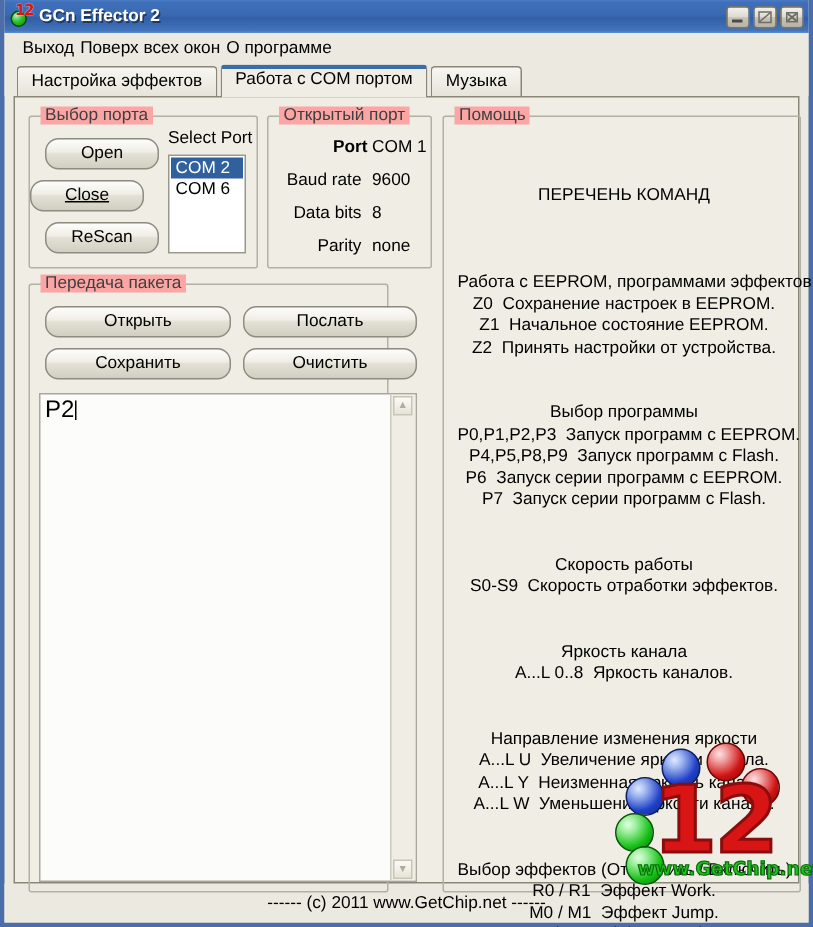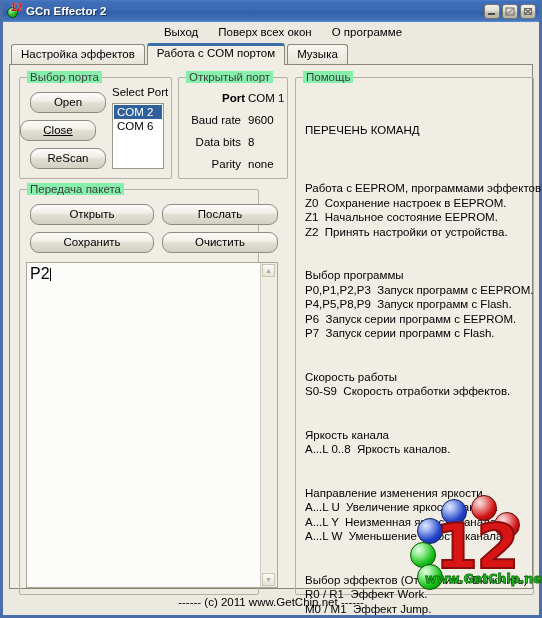--- a/index.html
+++ b/index.html
@@ -75,26 +75,24 @@
     box-sizing: border-box;
     position: relative;
   }
   .winbtn svg { position: absolute; left: 1px; top: 1px; }
 
   
   .menubar {
     flex: 0 0 20px;
     display: flex;
     align-items: center;
-    padding-left: 24px;
+    padding-left: 10px;
     font-size: 11.5px;
     color: #000;
     background: #ece9e0;
-    gap: 16px;
-    justify-content: center;
   }
   .menuitem { padding: 1px 2px; white-space: nowrap; cursor: default; }
 
   
   .tabstrip {
     flex: 0 0 22px;
     display: flex;
     align-items: flex-end;
     padding-left: 8px;
     position: relative;
@@ -137,21 +135,21 @@
   .group {
     position: absolute;
     border: 1px solid #b3b0a4;
     border-radius: 2px;
     background: transparent;
     box-sizing: border-box;
   }
   .group > .legend {
     position: absolute;
     top: -7px; left: 7px;
-    background: #86efac;
+    background: #fca5a5;
     padding: 0 3px;
     font-size: 11.5px;
     color: #3f3f3f;
     white-space: nowrap;
   }
 
   
   .btn {
     position: absolute;
     border: 1px solid #8e8b80;
@@ -384,21 +382,21 @@
           <div class="scrollbtn up">
               <span class="arrw">▲</span>
             </div>
           <div class="scrollbtn down">
               <span class="arrw">▼</span>
             </div>
         </div>
       </div>
     </div>
 
-    <div class="group" style="left:285px; top:12px; width:239px; height:518px;">
+    <div class="group" style="left:285px; top:12px; width:239px; height:518px;text-align:center;">
       <div class="legend">Помощь</div>
 
       <div class="help-body">
         <div class="help-line">ПЕРЕЧЕНЬ КОМАНД</div>
         <div id="help-lines"><div class="help-gap"></div><div class="help-line">Работа с EEPROM, программами эффектов</div><div class="help-line">Z0  Сохранение настроек в EEPROM.</div><div class="help-line">Z1  Начальное состояние EEPROM.</div><div class="help-line">Z2  Принять настройки от устройства.</div><div class="help-gap"></div><div class="help-gap"></div><div class="help-line">Выбор программы</div><div class="help-line">P0,P1,P2,P3  Запуск программ с EEPROM.</div><div class="help-line">P4,P5,P8,P9  Запуск программ с Flash.</div><div class="help-line">P6  Запуск серии программ с EEPROM.</div><div class="help-line">P7  Запуск серии программ с Flash.</div><div class="help-gap"></div><div class="help-gap"></div><div class="help-line">Скорость работы</div><div class="help-line">S0-S9  Скорость отработки эффектов.</div><div class="help-gap"></div><div class="help-gap"></div><div class="help-line">Яркость канала</div><div class="help-line">A...L 0..8  Яркость каналов.</div><div class="help-gap"></div><div class="help-gap"></div><div class="help-line">Направление изменения яркости</div><div class="help-line">A...L U  Увеличение яркости канала.</div><div class="help-line">A...L Y  Неизменная яркость канала.</div><div class="help-line">A...L W  Уменьшение яркости канала.</div><div class="help-gap"></div><div class="help-gap"></div><div class="help-line">Выбор эффектов (Отключить / Включить)</div><div class="help-line">R0 / R1  Эффект Work.</div><div class="help-line">M0 / M1  Эффект Jump.</div><div class="help-line">O0 / O1  Эффект Strobo.</div></div>
       </div>
 
       <div class="logo">
         <div class="ball" style="left:8px; top:24px; width:26px; height:26px;
                     background: radial-gradient(circle at 32% 28%, #dfe9ff 0%, #9fb6f0 22%, #2040c8 62%, #102a82 100%);

